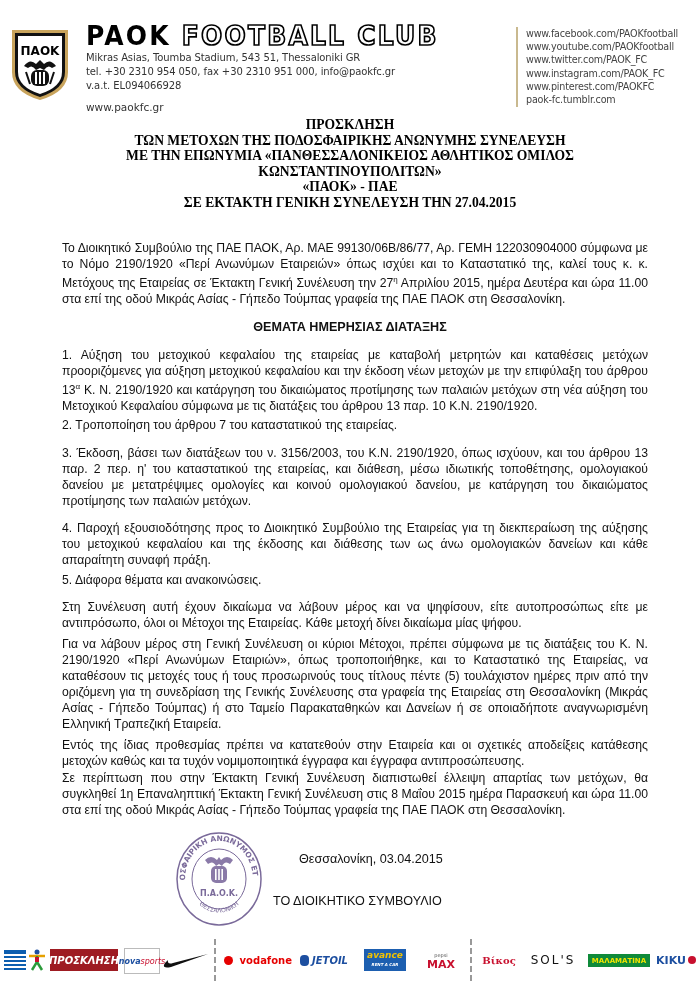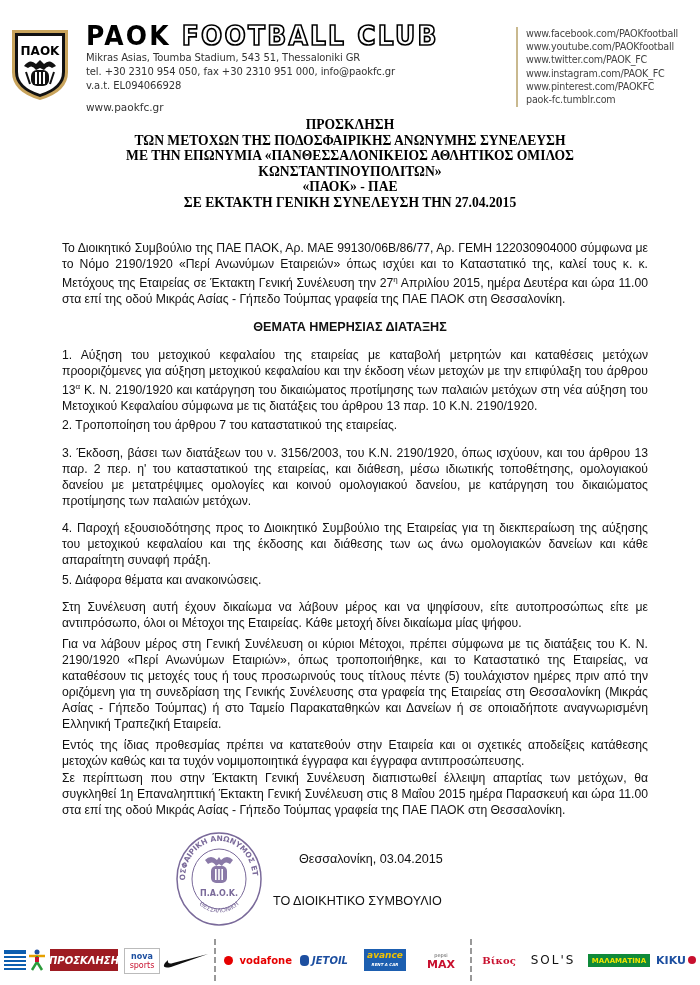--- a/index.html
+++ b/index.html
@@ -139,21 +139,21 @@
   </div>
   <div class="sp" style="left:28px;width:18px;">
     <svg width="18" height="22" viewBox="0 0 18 22">
       <circle cx="9" cy="3" r="2.5" fill="#1d4fa0"></circle>
       <path d="M1 7 L17 7" stroke="#e6a000" stroke-width="2.5"></path>
       <path d="M9 7 L9 13 L4 21 M9 13 L14 21" stroke="#2a9a3a" stroke-width="2.5" fill="none"></path>
       <rect x="7" y="8" width="4" height="5" fill="#c8102e"></rect>
     </svg>
   </div>
   <div class="sp" style="left:50px;width:68px;background:#9e1b22;color:#fff;font-size:10px;font-style:italic;height:22px;top:4px;">ΠΡΟΣΚΛΗΣΗ</div>
-  <div class="sp" style="left:124px;width:34px;flex-direction:column;border:1px solid #bbb;height:24px;top:3px;font-size:8px;line-height:9px;">
+  <div class="sp" style="left:124px;width:34px;flex-direction:row;border:1px solid #bbb;height:24px;top:3px;font-size:8px;line-height:9px;font-style:italic;">
     <span style="color:#1d4fa0">nova</span>
     <span style="color:#c8102e;font-weight:normal">sports</span>
   </div>
   <div class="sp" style="left:163px;width:46px;">
     <svg width="46" height="18" viewBox="0 0 46 18">
         <path d="M2 12 Q-2 18 8 16 L45 3 L10 12 Q4 14 5 9 Z" fill="#111"></path>
       </svg>
   </div>
   <div class="divider" style="left:214px;"></div>
   <div class="sp" style="left:224px;width:68px;font-size:10px;color:#e60000;justify-content:space-between;">

